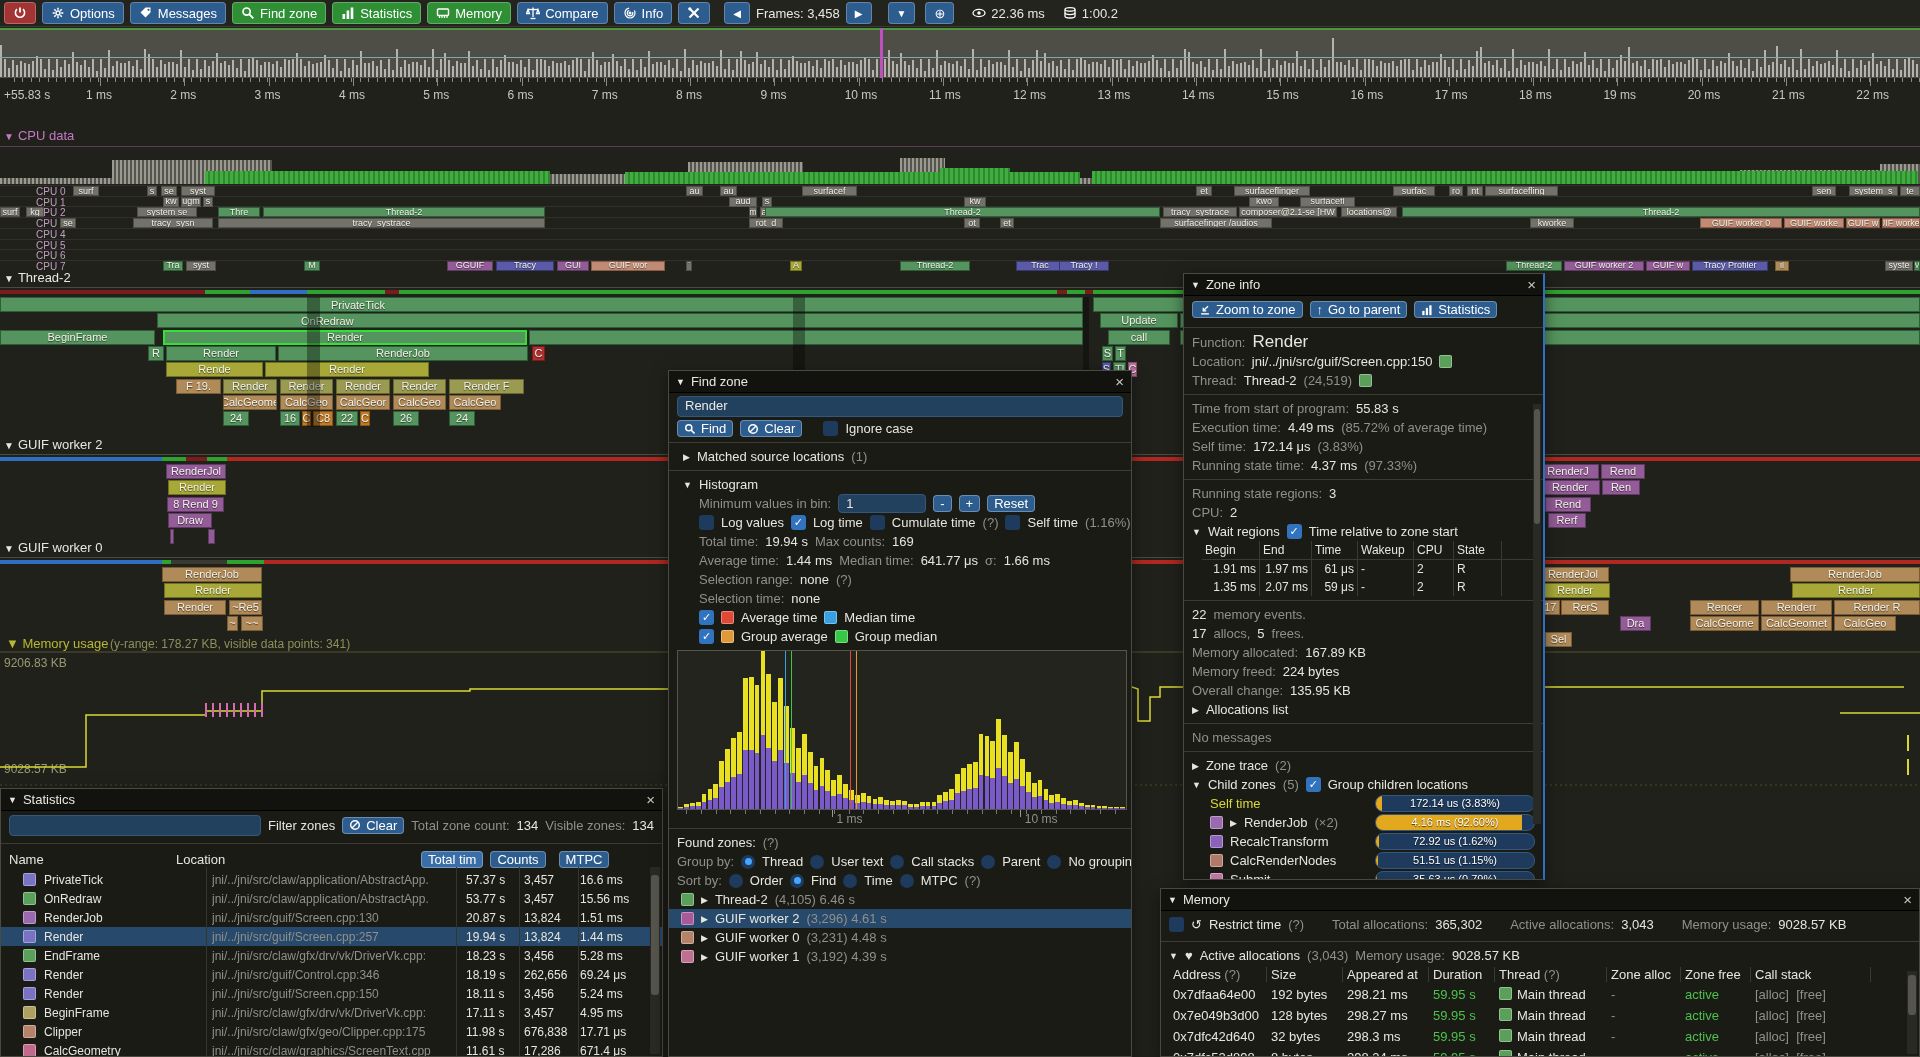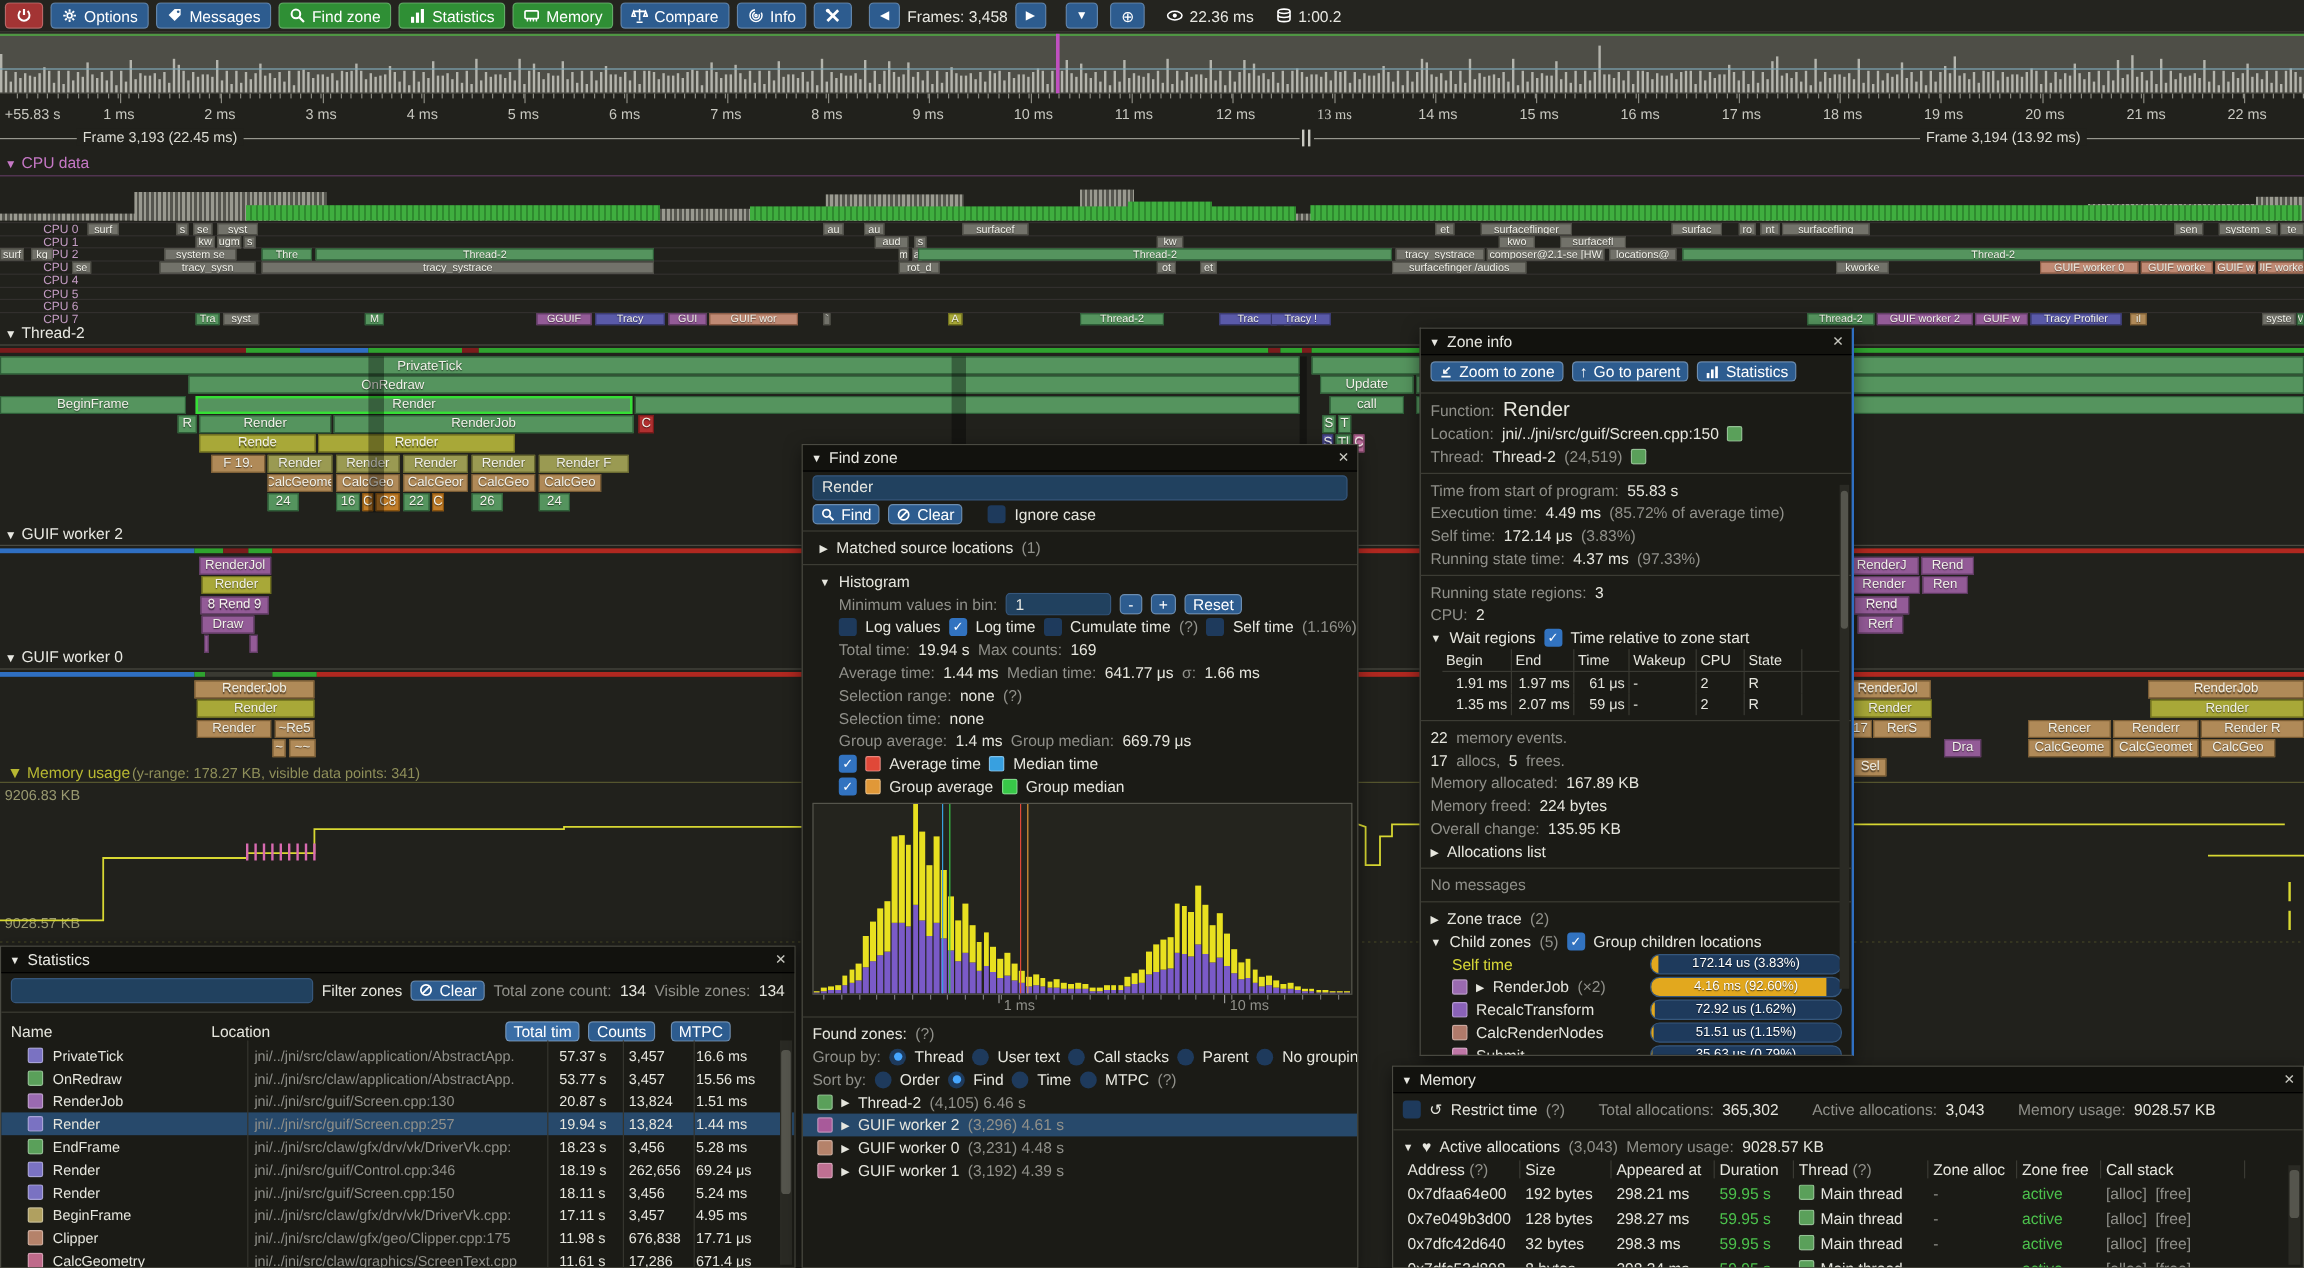--- a/index.html
+++ b/index.html
@@ -932,38 +932,30 @@
       <div class="lab" style="left: 254.6px;">3 ms</div>
       <div class="lab" style="left: 338.9px;">4 ms</div>
       <div class="lab" style="left: 423.2px;">5 ms</div>
       <div class="lab" style="left: 507.5px;">6 ms</div>
       <div class="lab" style="left: 591.8px;">7 ms</div>
       <div class="lab" style="left: 676.1px;">8 ms</div>
       <div class="lab" style="left: 760.4px;">9 ms</div>
       <div class="lab" style="left: 844.7px;">10 ms</div>
       <div class="lab" style="left: 929px;">11 ms</div>
       <div class="lab" style="left: 1013.3px;">12 ms</div>
-      <div class="lab" style="left: 1097.6px; font-family: Liberation Serif, serif;">13 ms</div>
+      <div class="lab" style="left: 1097.6px;">13 ms</div>
       <div class="lab" style="left: 1181.9px;">14 ms</div>
       <div class="lab" style="left: 1266.2px;">15 ms</div>
       <div class="lab" style="left: 1350.5px;">16 ms</div>
       <div class="lab" style="left: 1434.8px;">17 ms</div>
       <div class="lab" style="left: 1519.1px;">18 ms</div>
       <div class="lab" style="left: 1603.4px;">19 ms</div>
       <div class="lab" style="left: 1687.7px;">20 ms</div>
       <div class="lab" style="left: 1772px;">21 ms</div>
       <div class="lab" style="left: 1856.3px;">22 ms</div>
-    </div>
-  <div id="ruler">
-      <div class="fl" style="left: 0px; width: 1083px;"></div>
-      <div class="ftxt" style="left: 64px;">Frame 3,193 (22.45 ms)</div>
-      <div class="fl" style="left: 1095px; width: 825px;"></div>
-      <div class="ftxt" style="left: 1600px;">Frame 3,194 (13.92 ms)</div>
-      <div class="sep" style="left: 1085px;"></div>
-      <div class="sep" style="left: 1090px;"></div>
     </div>
   <div id="timeline" style="position: absolute; left: 0px; top: 0px; width: 1920px; height: 1057px;">
       <div class="sechdr" style="top: 128px; color: rgb(198, 120, 198);"><span class="tri">▼</span>CPU data</div>
       <div class="secline" style="top: 146px; background: rgb(94, 58, 94);"></div>
       <div style="position: absolute; left: 0px; top: 150px; width: 1920px; height: 34px; overflow: hidden;">
         <div style="position: absolute; bottom: 0px; left: 0px; width: 1920px; height: 6px; background: repeating-linear-gradient(90deg, rgb(154, 154, 144) 0px, rgb(154, 154, 144) 2px, rgb(85, 85, 78) 2px, rgb(85, 85, 78) 4px);"></div>
         <div style="position: absolute; bottom: 0px; left: 112px; width: 160px; height: 24px; background: repeating-linear-gradient(90deg, rgb(154, 154, 144) 0px, rgb(154, 154, 144) 2px, rgb(85, 85, 78) 2px, rgb(85, 85, 78) 4px);"></div>
         <div style="position: absolute; bottom: 0px; left: 300px; width: 80px; height: 12px; background: repeating-linear-gradient(90deg, rgb(154, 154, 144) 0px, rgb(154, 154, 144) 2px, rgb(85, 85, 78) 2px, rgb(85, 85, 78) 4px);"></div>
         <div style="position: absolute; bottom: 0px; left: 540px; width: 140px; height: 10px; background: repeating-linear-gradient(90deg, rgb(154, 154, 144) 0px, rgb(154, 154, 144) 2px, rgb(85, 85, 78) 2px, rgb(85, 85, 78) 4px);"></div>
         <div style="position: absolute; bottom: 0px; left: 688px; width: 115px; height: 22px; background: repeating-linear-gradient(90deg, rgb(154, 154, 144) 0px, rgb(154, 154, 144) 2px, rgb(85, 85, 78) 2px, rgb(85, 85, 78) 4px);"></div>
@@ -1379,26 +1371,20 @@
         <span class="seg-v">1.66 ms</span>
       </div>
       <div class="line" style="padding-left: 30px;">
         <span class="seg-t">Selection range:</span>
         <span class="seg-v">none</span>
         <span class="seg-t">(?)</span>
       </div>
       <div class="line" style="padding-left: 30px;">
         <span class="seg-t">Selection time:</span>
         <span class="seg-v">none</span>
-      </div>
-      <div class="line" style="padding-left: 30px;">
-        <span class="seg-t">Group average:</span>
-        <span class="seg-v">1.4 ms</span>
-        <span class="seg-t">Group median:</span>
-        <span class="seg-v">669.79 μs</span>
       </div>
       <div class="line" style="padding-left: 30px;">
         <span class="chk on">✓</span>
         <span class="sq" style="background: rgb(224, 72, 56);"></span>
         <span class="seg-v">Average time</span>
         <span class="sq" style="background: rgb(56, 160, 224);"></span>
         <span class="seg-v">Median time</span>
       </div>
       <div class="line" style="padding-left: 30px;">
         <span class="chk on">✓</span>

